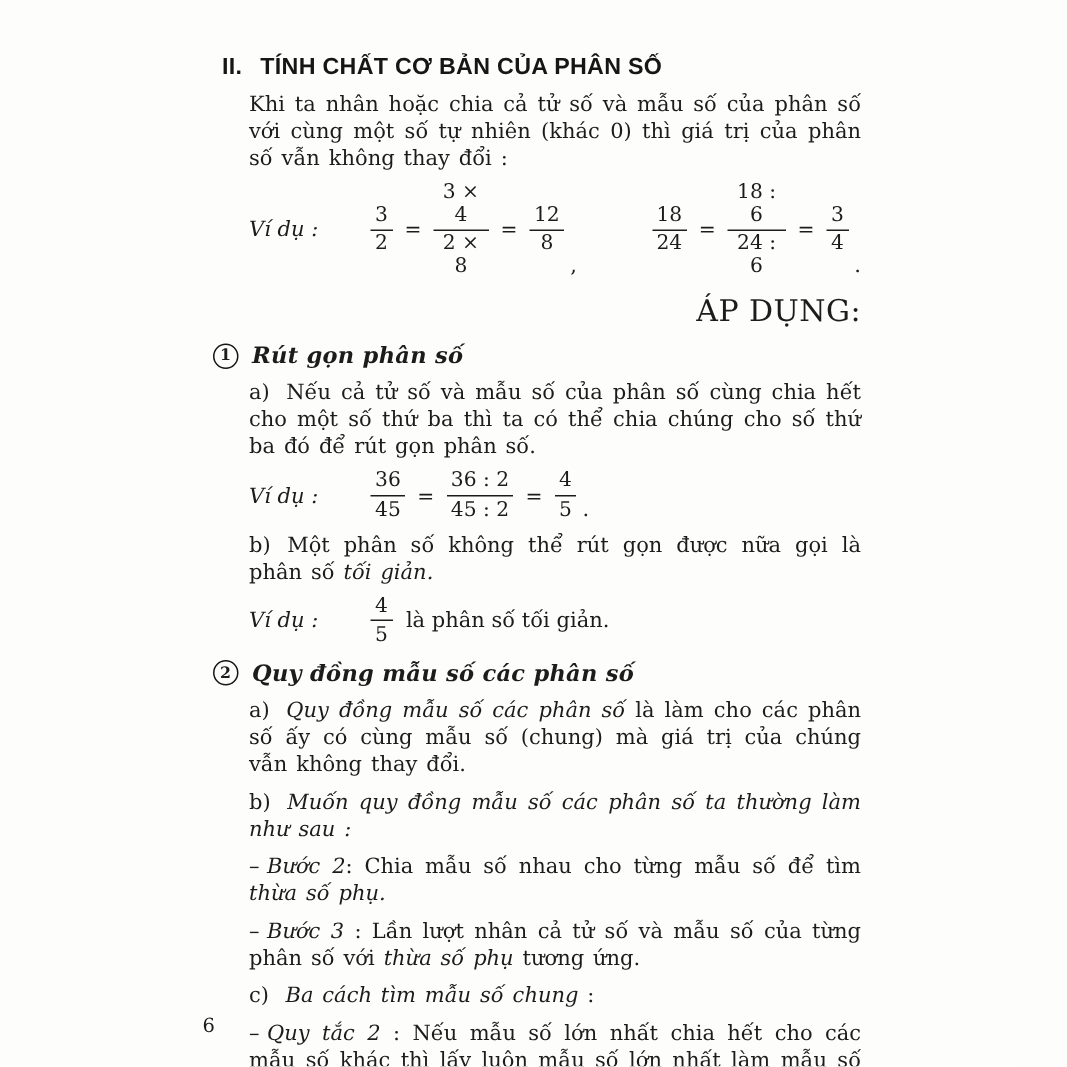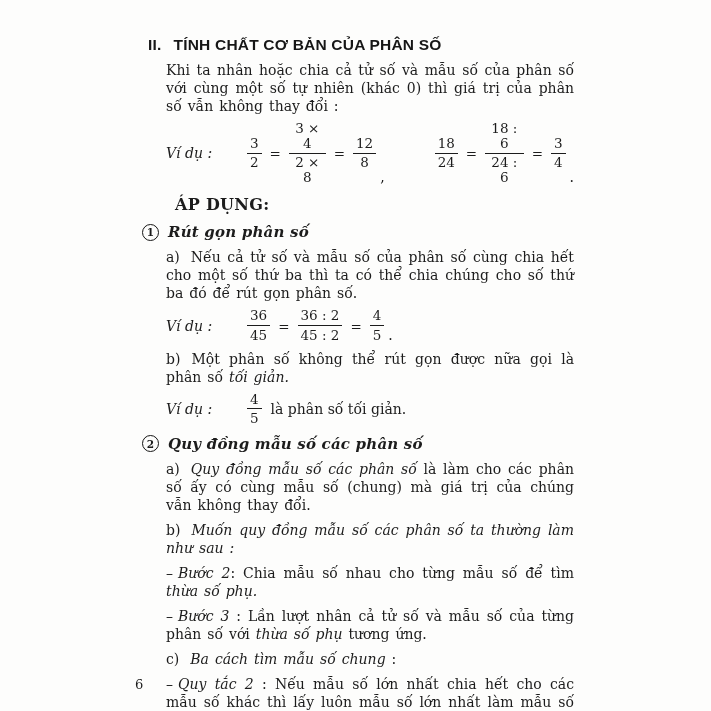--- a/index.html
+++ b/index.html
@@ -28,22 +28,23 @@
   
   .para{
     font-size:14px;line-height:18px;
     text-align:justify;
     word-spacing:1.5px;
     margin:7px 0 0 0;
   }
   .item-prefix{margin-right:11px;}
   .it{font-style:italic;}
   .bold-head{
-    font-weight:bold;font-size:16px;letter-spacing:.3px;
+    font-weight:normal;font-size:20px;letter-spacing:.3px;
     margin:10px 0 0 9px;
+    text-align:right;
   }
   
   .sec-title{
     display:flex;align-items:center;
     margin:9px 0 0 -24px;
     font-weight:bold;font-style:italic;font-size:15px;
     letter-spacing:.2px;
   }
   .badge{
     flex:0 0 auto;

